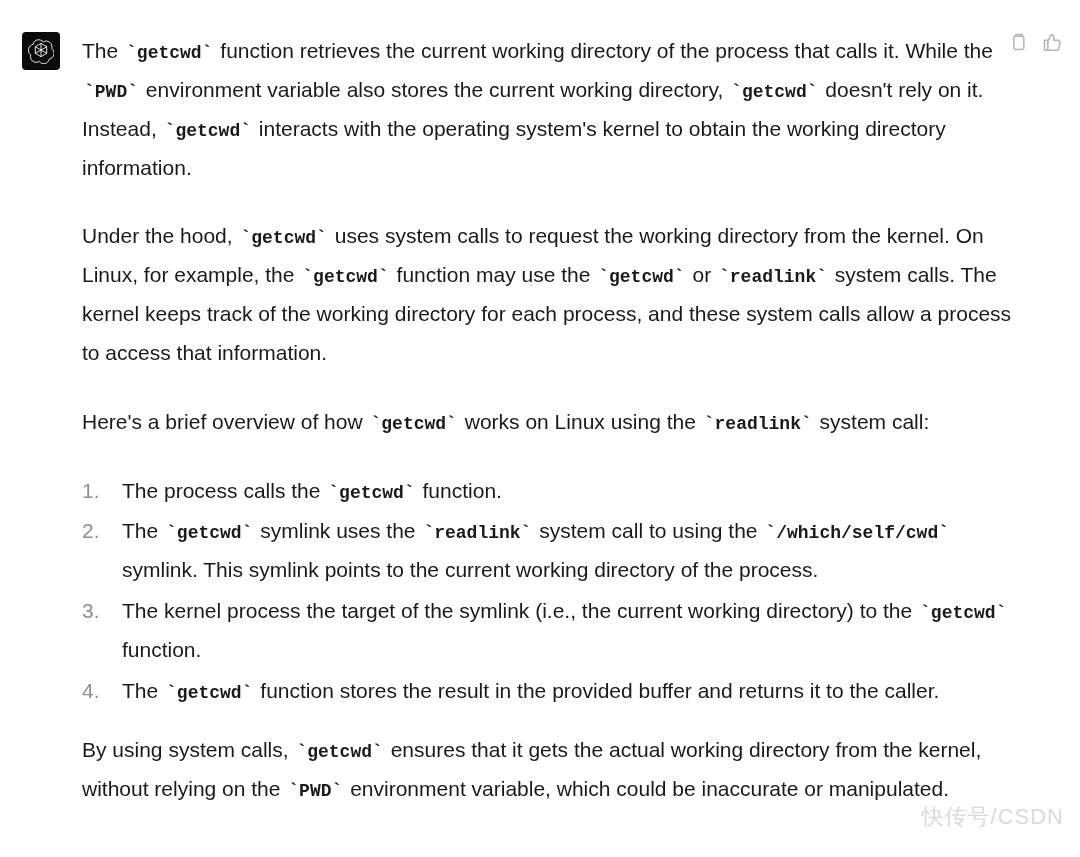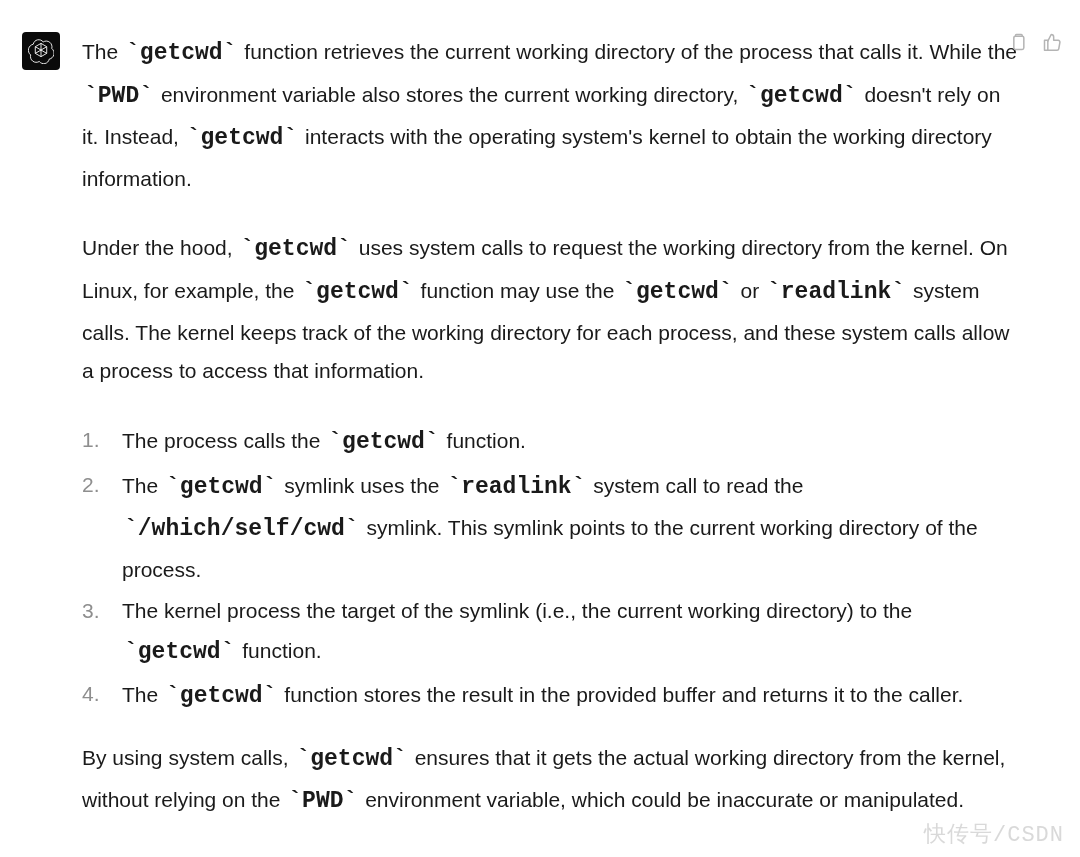--- a/index.html
+++ b/index.html
@@ -42,21 +42,21 @@
       color: #1a1a1a;
     }
     .paragraph {
       margin-bottom: 30px;
     }
     .paragraph:last-child {
       margin-bottom: 8px;
     }
     code {
       font-family: "SFMono-Regular", Consolas, "Liberation Mono", Menlo, monospace;
-      font-size: 23px;
+      font-size: 18px;
       font-weight: 700;
       background: transparent;
       padding: 0 2px;
       text-align: right;
     }
     ol {
       list-style: none;
       counter-reset: item;
       margin-bottom: 20px;
     }
@@ -88,26 +88,25 @@
       justify-content: center;
       cursor: pointer;
       color: #b4b4b4;
     }
     .action-btn svg {
       width: 20px;
       height: 20px;
     }
     .watermark {
       position: absolute;
-      bottom: 8px;
+      bottom: 25px;
       right: 16px;
       color: rgba(180,180,180,0.5);
       font-size: 22px;
       letter-spacing: 1px;
-      font-family: Liberation Mono, monospace;
     }
   </style>
 </head>
 <body>
 
 <div class="container">
   <div class="avatar">
     <svg viewBox="0 0 41 41" fill="none" stroke="#fff" stroke-width="1.4">
       <path d="M37.5 16.5c1-3.6-.3-7.5-3.3-9.8-3-2.3-7.1-2.5-10.3-.5-2.1-2.7-5.5-4-8.9-3.3C11.6 3.6 9 6.3 8.3 9.8c-3.6.8-6.5 3.5-7.4 7.1-.9 3.6.4 7.4 3.3 9.8-1 3.6.3 7.5 3.3 9.8 3 2.3 7.1 2.5 10.3.5 2.1 2.7 5.5 4 8.9 3.3 3.4-.7 6-3.4 6.7-6.9 3.6-.8 6.5-3.5 7.4-7.1.9-3.6-.4-7.4-3.3-9.8z"></path>
       <path d="M20.5 8.5l9 5.2v10.5l-9 5.2-9-5.2V13.7l9-5.2z"></path>
@@ -118,27 +117,30 @@
   <div class="content">
 
     <div class="paragraph">
       <span>The </span><code>`<span>getcwd</span>`</code><span> function retrieves the current working directory of the process that calls it. While the </span><code>`<span>PWD</span>`</code><span> environment variable also stores the current working directory, </span><code>`<span>getcwd</span>`</code><span> doesn't rely on it. Instead, </span><code>`<span>getcwd</span>`</code><span> interacts with the operating system's kernel to obtain the working directory information.</span>
     </div>
 
     <div class="paragraph">
       <span>Under the hood, </span><code>`<span>getcwd</span>`</code><span> uses system calls to request the working directory from the kernel. On Linux, for example, the </span><code>`<span>getcwd</span>`</code><span> function may use the </span><code>`<span>getcwd</span>`</code><span> or </span><code>`<span>readlink</span>`</code><span> system calls. The kernel keeps track of the working directory for each process, and these system calls allow a process to access that information.</span>
     </div>
 
+    <div class="paragraph">
+      <span>Here's a brief overview of how </span><code>`<span>getcwd</span>`</code><span> works on Linux using the </span><code>`<span>readlink</span>`</code><span> system call:</span>
+    </div>
 
     <ol>
       <li>
         <span>The process calls the </span><code>`<span>getcwd</span>`</code><span> function.</span>
       </li>
       <li>
-        <span>The </span><code>`<span>getcwd</span>`</code><span> symlink uses the </span><code>`<span>readlink</span>`</code><span> system call to read the </span><code>`<span>/which/self/cwd</span>`</code><span> symlink. This symlink points to the current working directory of the process.</span>
+        <span>The </span><code>`<span>getcwd</span>`</code><span> symlink uses the </span><code>`<span>readlink</span>`</code><span> system call to using the </span><code>`<span>/which/self/cwd</span>`</code><span> symlink. This symlink points to the current working directory of the process.</span>
       </li>
       <li>
         <span>The kernel process the target of the symlink (i.e., the current working directory) to the </span><code>`<span>getcwd</span>`</code><span> function.</span>
       </li>
       <li>
         <span>The </span><code>`<span>getcwd</span>`</code><span> function stores the result in the provided buffer and returns it to the caller.</span>
       </li>
     </ol>
 
     <div class="paragraph">

